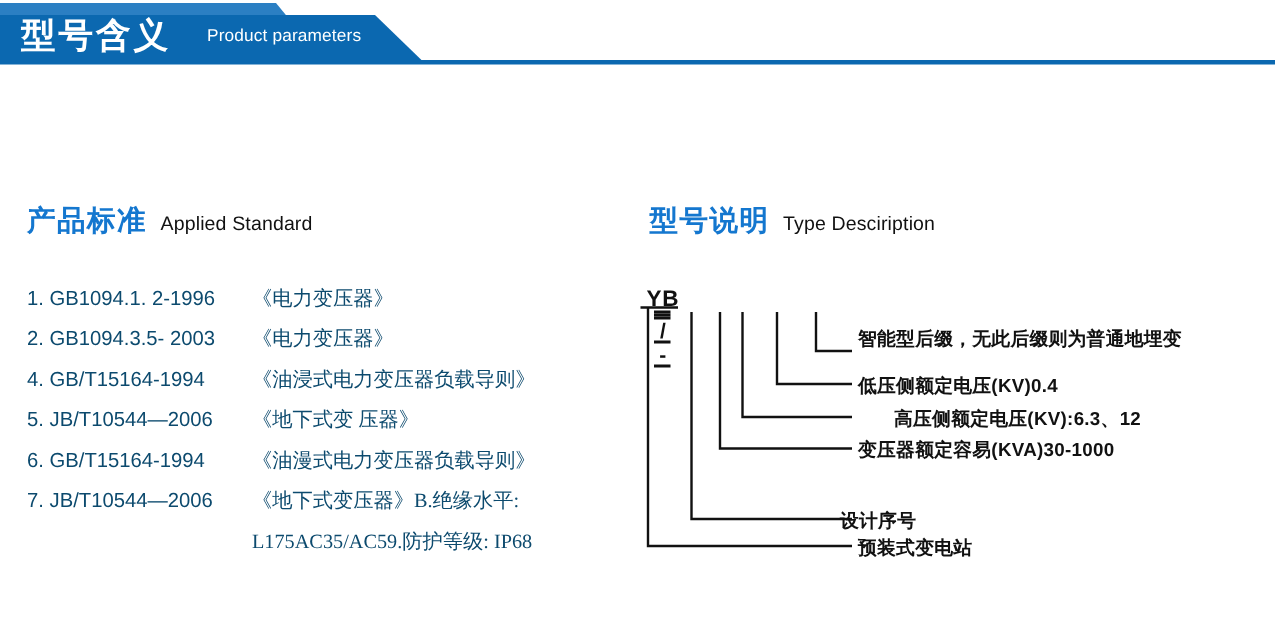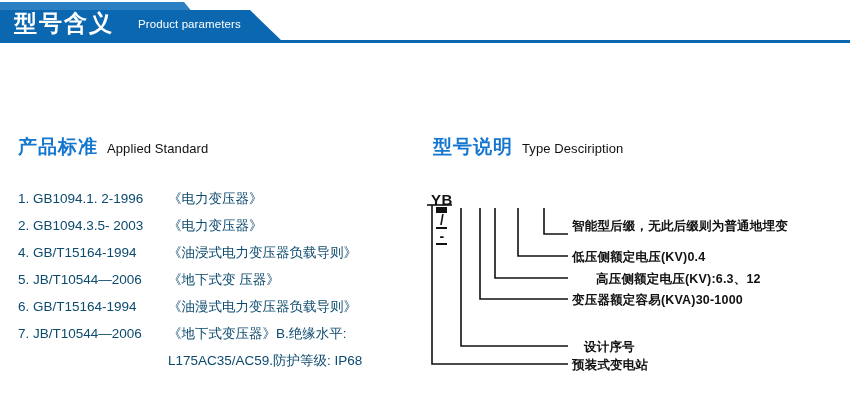--- a/index.html
+++ b/index.html
@@ -104,21 +104,21 @@
     height: 27px;
     font-size: 13.5px;
     color: #0c4a6e;
     white-space: nowrap;
   }
   .std-code {
     display: inline-block;
     width: 150px;
     flex: 0 0 150px;
   }
-  .std-name { flex: 0 0 auto; }
+  .std-name { flex: 0 0 auto; font-family: Liberation Serif, serif; }
   .std-row.cont .std-code { visibility: hidden; }
 
   
   .diagram {
     position: absolute;
     left: 420px;
     top: 140px;
     width: 430px;
     height: 200px;
   }
@@ -249,17 +249,17 @@
 
       <polyline points="98,22 98,70 148,70" fill="none" stroke="#111" stroke-width="1.6"></polyline>
 
       <polyline points="124,22 124,48 148,48" fill="none" stroke="#111" stroke-width="1.6"></polyline>
     </svg>
 
     <div class="lbl" style="left:152px; top:32px;">智能型后缀，无此后缀则为普通地埋变</div>
     <div class="lbl" style="left:152px; top:63px;">低压侧额定电压(KV)0.4</div>
     <div class="lbl" style="left:164px; top:85px;margin-left:12px;">高压侧额定电压(KV):6.3、12</div>
     <div class="lbl" style="left:152px; top:106px;">变压器额定容易(KVA)30-1000</div>
-    <div class="lbl" style="left:164px; top:153px;">设计序号</div>
+    <div class="lbl" style="left:140px; top:153px;">设计序号</div>
     <div class="lbl" style="left:152px; top:171px;">预装式变电站</div>
   </div>
 
 </div>
 
 </body></html>

